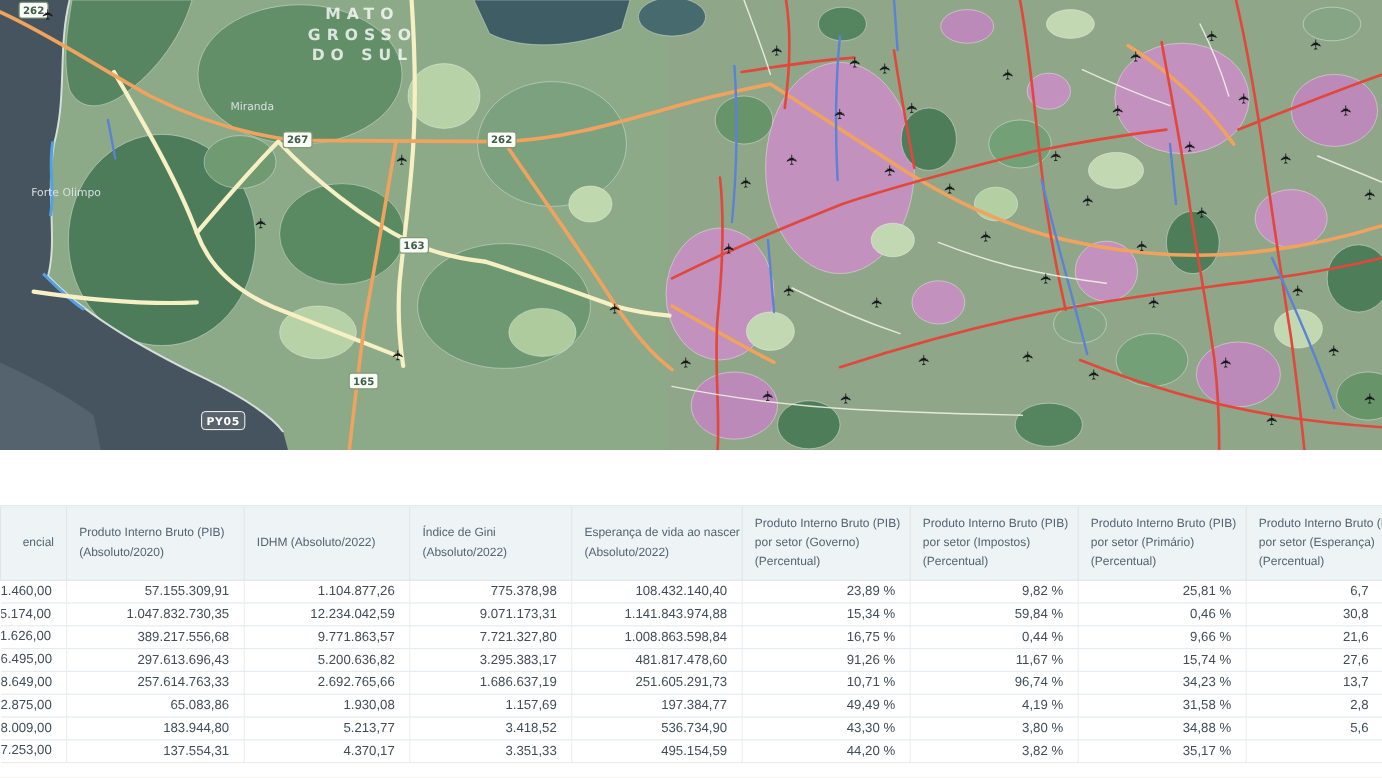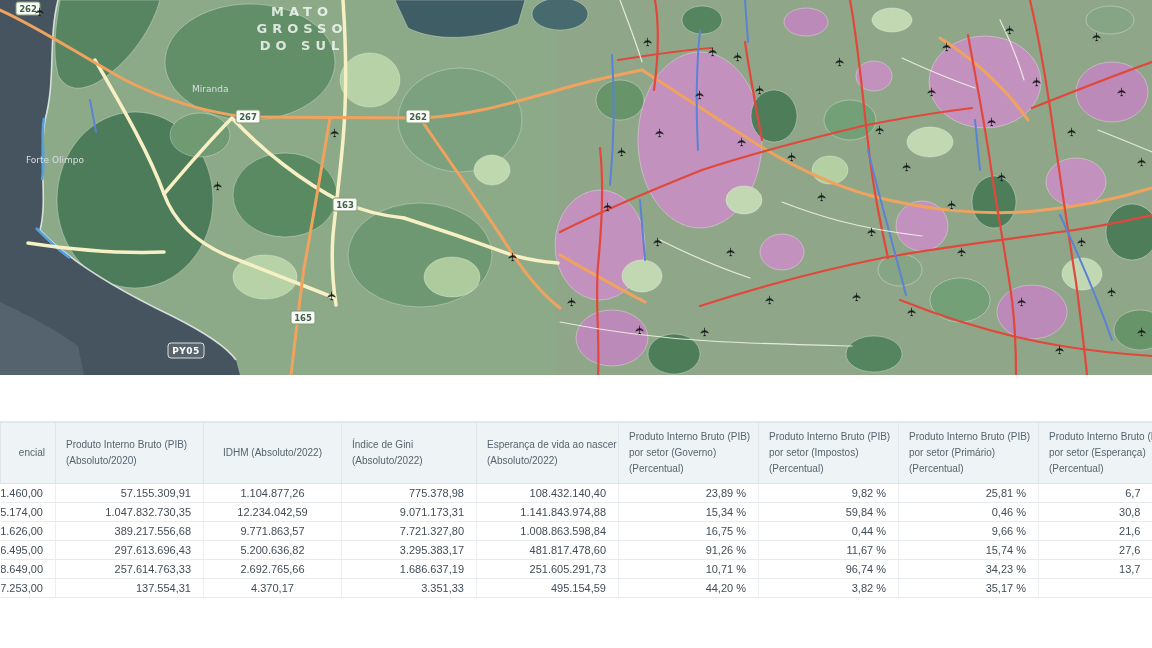--- a/index.html
+++ b/index.html
@@ -12,21 +12,21 @@
   .table-wrap { width:1152px; overflow:hidden; border-top:1px solid #e2e8ec; }
   table { border-collapse:collapse; table-layout:fixed; width:1152px; }
   th { background:#eef3f6; color:#55646f; font-weight:normal; text-align:left;
        vertical-align:middle; padding:6px 10px; border:1px solid #dfe6ea; font-size:10px; }
   th div { white-space:nowrap; line-height:16px; }
   td { background:#ffffff; color:#414d58; text-align:right; padding:3px 12px;
        border-right:1px solid #eceff2; border-bottom:1px solid #e7ebee;
        white-space:nowrap; overflow:hidden; font-size:11px; height:19px; }
   td.col0 { direction:rtl; }
   th.col0 { direction:ltr; text-align:right; }
-  .col0{width:55px;} .col1{width:148px;} .col2{width:138px;text-align:center;} .col3{width:135px;}
+  .col0{width:55px;} .col1{width:148px;} .col2{width:138px;} .col3{width:135px;}
   .col4{width:142px;margin-left:48px;} .col5{width:140px;} .col6{width:140px;} .col7{width:140px;}
   .col8{width:114px;}
   th.col8, td.col8 { border-right:none; }
 
   
   .region { stroke:rgba(255,255,255,0.38); stroke-width:0.8; }
   .mosaic { stroke:rgba(255,255,255,0.45); stroke-width:0.7; }
   .road-y { stroke:#f6f0c4; stroke-width:3.5; fill:none; stroke-linecap:round; stroke-linejoin:round; }
   .road-o { stroke:#f0a35e; stroke-width:3;   fill:none; stroke-linecap:round; stroke-linejoin:round; }
   .road-r { stroke:#e2473c; stroke-width:2.2; fill:none; stroke-linecap:round; stroke-linejoin:round; }
@@ -336,20 +336,42 @@
           <td class="col1">257.614.763,33</td>
           <td class="col2">2.692.765,66</td>
           <td class="col3">1.686.637,19</td>
           <td class="col4">251.605.291,73</td>
           <td class="col5">10,71 %</td>
           <td class="col6">96,74 %</td>
           <td class="col7">34,23 %</td>
           <td class="col8">13,7</td>
         </tr>
         <tr>
+          <td class="col0">2.875,00</td>
+          <td class="col1">65.083,86</td>
+          <td class="col2">1.930,08</td>
+          <td class="col3">1.157,69</td>
+          <td class="col4">197.384,77</td>
+          <td class="col5">49,49 %</td>
+          <td class="col6">4,19 %</td>
+          <td class="col7">31,58 %</td>
+          <td class="col8">2,8</td>
+        </tr>
+        <tr>
+          <td class="col0">8.009,00</td>
+          <td class="col1">183.944,80</td>
+          <td class="col2">5.213,77</td>
+          <td class="col3">3.418,52</td>
+          <td class="col4">536.734,90</td>
+          <td class="col5">43,30 %</td>
+          <td class="col6">3,80 %</td>
+          <td class="col7">34,88 %</td>
+          <td class="col8">5,6</td>
+        </tr>
+        <tr>
           <td class="col0">7.253,00</td>
           <td class="col1">137.554,31</td>
           <td class="col2">4.370,17</td>
           <td class="col3">3.351,33</td>
           <td class="col4">495.154,59</td>
           <td class="col5">44,20 %</td>
           <td class="col6">3,82 %</td>
           <td class="col7">35,17 %</td>
           <td class="col8"></td>
         </tr>

